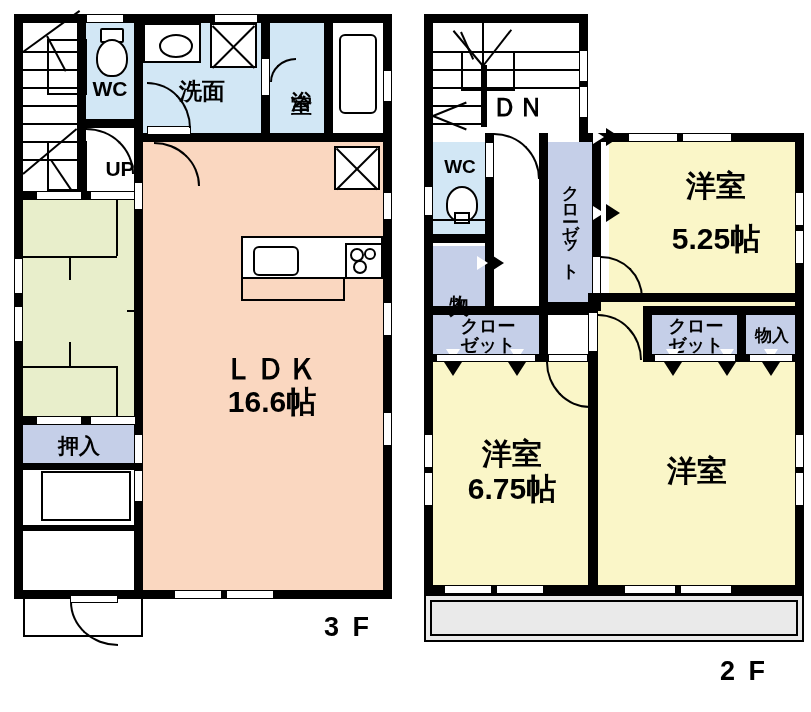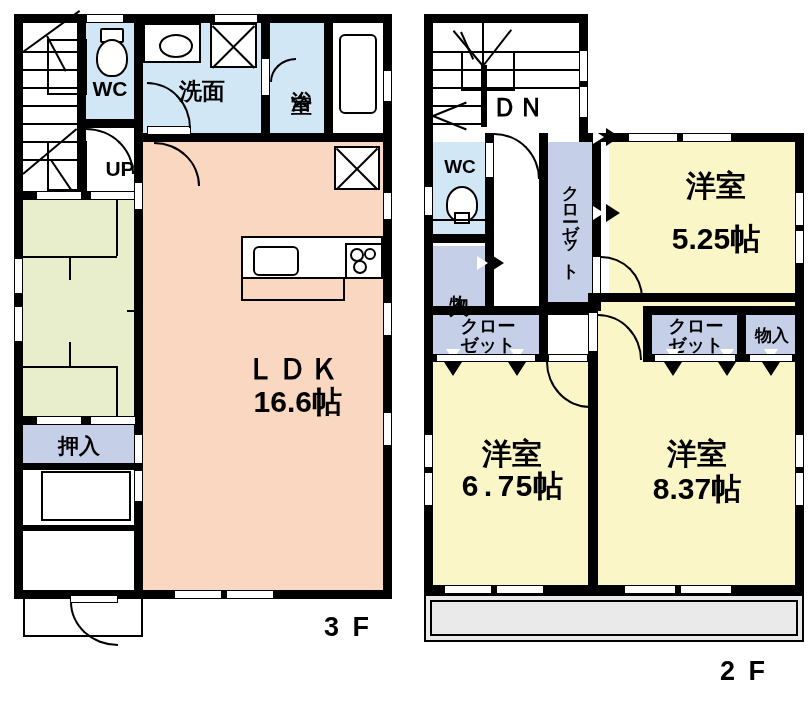--- a/index.html
+++ b/index.html
@@ -108,21 +108,21 @@
 
   <div style="position:absolute;left:227px;top:222px;width:142px;height:43px;border:2px solid #000;background:#fff;box-sizing:border-box;">
     <div style="position:absolute;left:10px;top:8px;width:42px;height:26px;border:2px solid #000;border-radius:6px;"></div>
     <div style="position:absolute;left:102px;top:5px;width:34px;height:32px;border:2px solid #000;"></div>
     <div style="position:absolute;left:107px;top:10px;width:10px;height:10px;border:2px solid #000;border-radius:50%;"></div>
     <div style="position:absolute;left:121px;top:10px;width:8px;height:8px;border:2px solid #000;border-radius:50%;"></div>
     <div style="position:absolute;left:110px;top:22px;width:10px;height:10px;border:2px solid #000;border-radius:50%;"></div>
   </div>
   <div style="position:absolute;left:227px;top:265px;width:104px;height:22px;border:2px solid #000;border-top:none;background:transparent;box-sizing:border-box;"></div>
 
-  <div class="lbl" style="left:188px;top:336px;width:140px;height:70px;font-size:30px;align-items:flex-end;">
+  <div class="lbl" style="left:188px;top:336px;width:140px;height:70px;font-size:30px;">
     <span style="letter-spacing:2px;">ＬＤＫ</span>
     <span style="margin-top:2px;">16.6帖</span>
   </div>
 
   <div style="position:absolute;left:9px;top:186px;width:120px;height:222px;">
     <div style="position:absolute;left:0;top:56px;width:94px;height:2px;background:#000;"></div>
     <div style="position:absolute;left:0;top:166px;width:94px;height:2px;background:#000;"></div>
     <div style="position:absolute;left:93px;top:0px;width:2px;height:56px;background:#000;"></div>
     <div style="position:absolute;left:46px;top:56px;width:2px;height:24px;background:#000;"></div>
     <div style="position:absolute;left:46px;top:142px;width:2px;height:24px;background:#000;"></div>
@@ -265,25 +265,24 @@
   <div class="lbl" style="left:230px;top:300px;width:84px;height:44px;font-size:18px;">
     <span>クロー</span>
     <span>ゼット</span>
   </div>
   <div class="lbl" style="left:328px;top:300px;width:40px;height:44px;font-size:17px;">
     <span>物入</span>
   </div>
 
   <div class="lbl" style="left:18px;top:420px;width:140px;height:74px;font-size:30px;">
     <span>洋室</span>
-    <span style="margin-top:3px;font-family:Liberation Mono, monospace;">6.75帖</span>
+    <span style="margin-top:3px;">6.75帖</span>
   </div>
   <div class="lbl" style="left:198px;top:420px;width:150px;height:74px;font-size:30px;">
     <span>洋室</span>
-    <span style="margin-top:3px;">8.37帖</span>
   </div>
 
   <div style="position:absolute;left:20px;top:348px;">
       <div class="tri"></div>
       <div class="tri-in" style="left:2px;"></div>
     </div>
   <div style="position:absolute;left:84px;top:348px;">
       <div class="tri"></div>
       <div class="tri-in" style="left:2px;"></div>
     </div>

